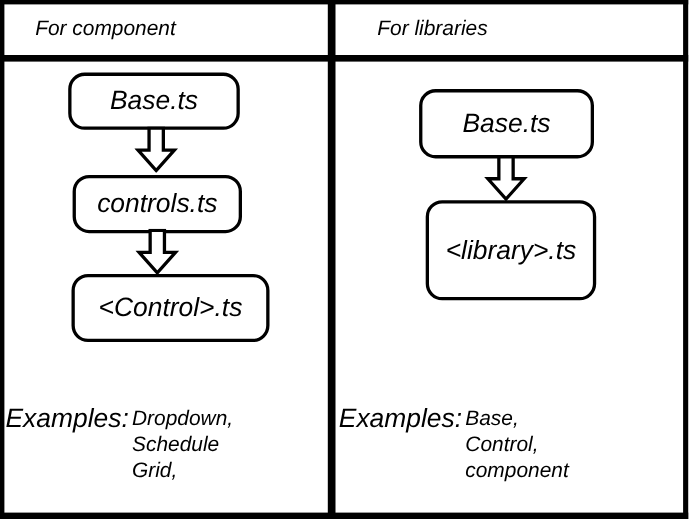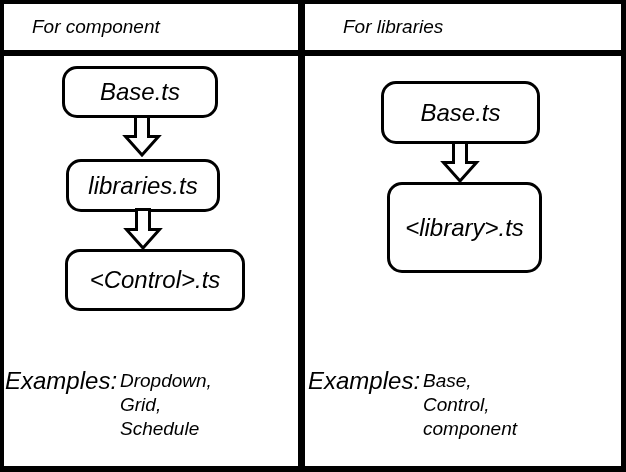--- a/index.html
+++ b/index.html
@@ -76,37 +76,37 @@
   <div class="line" style="left:298px;top:0;width:7px;height:472px"></div>
   <div class="line" style="left:0;top:50px;width:626px;height:6px"></div>
 
   <div class="hdr" style="left:32px;top:16px">For component</div>
   <div class="hdr" style="left:343px;top:16px">For libraries</div>
 
   <div class="box" style="left:62px;top:66px;width:156px;height:52px">Base.ts</div>
   <svg class="arrow" style="left:122px;top:115px" width="40" height="42" viewBox="0 0 40 42">
       <use href="#arrow-shape"></use>
     </svg>
-  <div class="box" style="left:66px;top:159px;width:154px;height:53px">libraries.ts</div>
+  <div class="box" style="left:66px;top:159px;width:154px;height:53px">controls.ts</div>
   <svg class="arrow" style="left:123px;top:208px" width="40" height="42" viewBox="0 0 40 42">
       <use href="#arrow-shape"></use>
     </svg>
   <div class="box" style="left:65px;top:249px;width:180px;height:62px">&lt;Control&gt;.ts</div>
 
   <div class="box" style="left:381px;top:81px;width:159px;height:63px">Base.ts</div>
   <svg class="arrow" style="left:440px;top:141px" width="40" height="42" viewBox="0 0 40 42">
       <use href="#arrow-shape"></use>
     </svg>
   <div class="box" style="left:387px;top:182px;width:155px;height:91px">&lt;library&gt;.ts</div>
 
   <div class="examples-label" style="left:5px;top:367px">Examples:</div>
   <div class="examples-list" style="left:120px;top:369px">
     <div>Dropdown,</div>
+    <div>Schedule</div>
     <div>Grid,</div>
-    <div>Schedule</div>
   </div>
 
   <div class="examples-label" style="left:308px;top:367px">Examples:</div>
   <div class="examples-list" style="left:423px;top:369px">
     <div>Base,</div>
     <div>Control,</div>
     <div>component</div>
   </div>
 
 </div>

